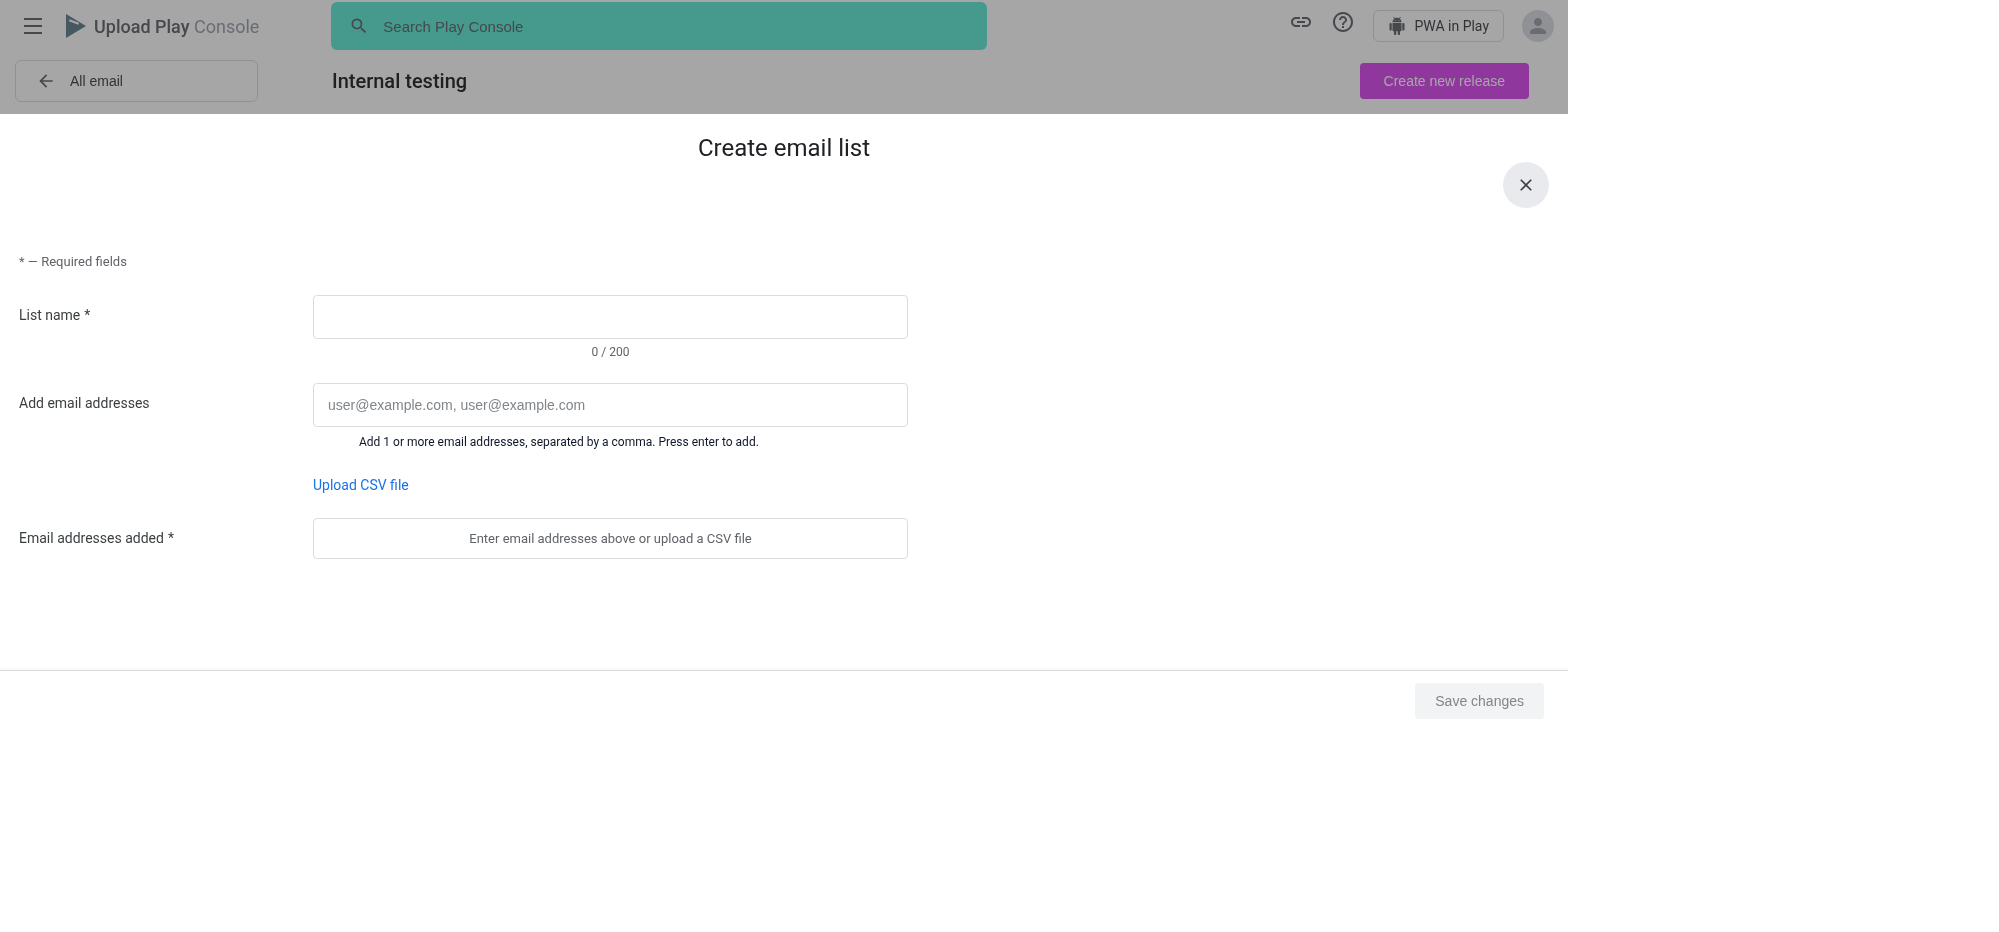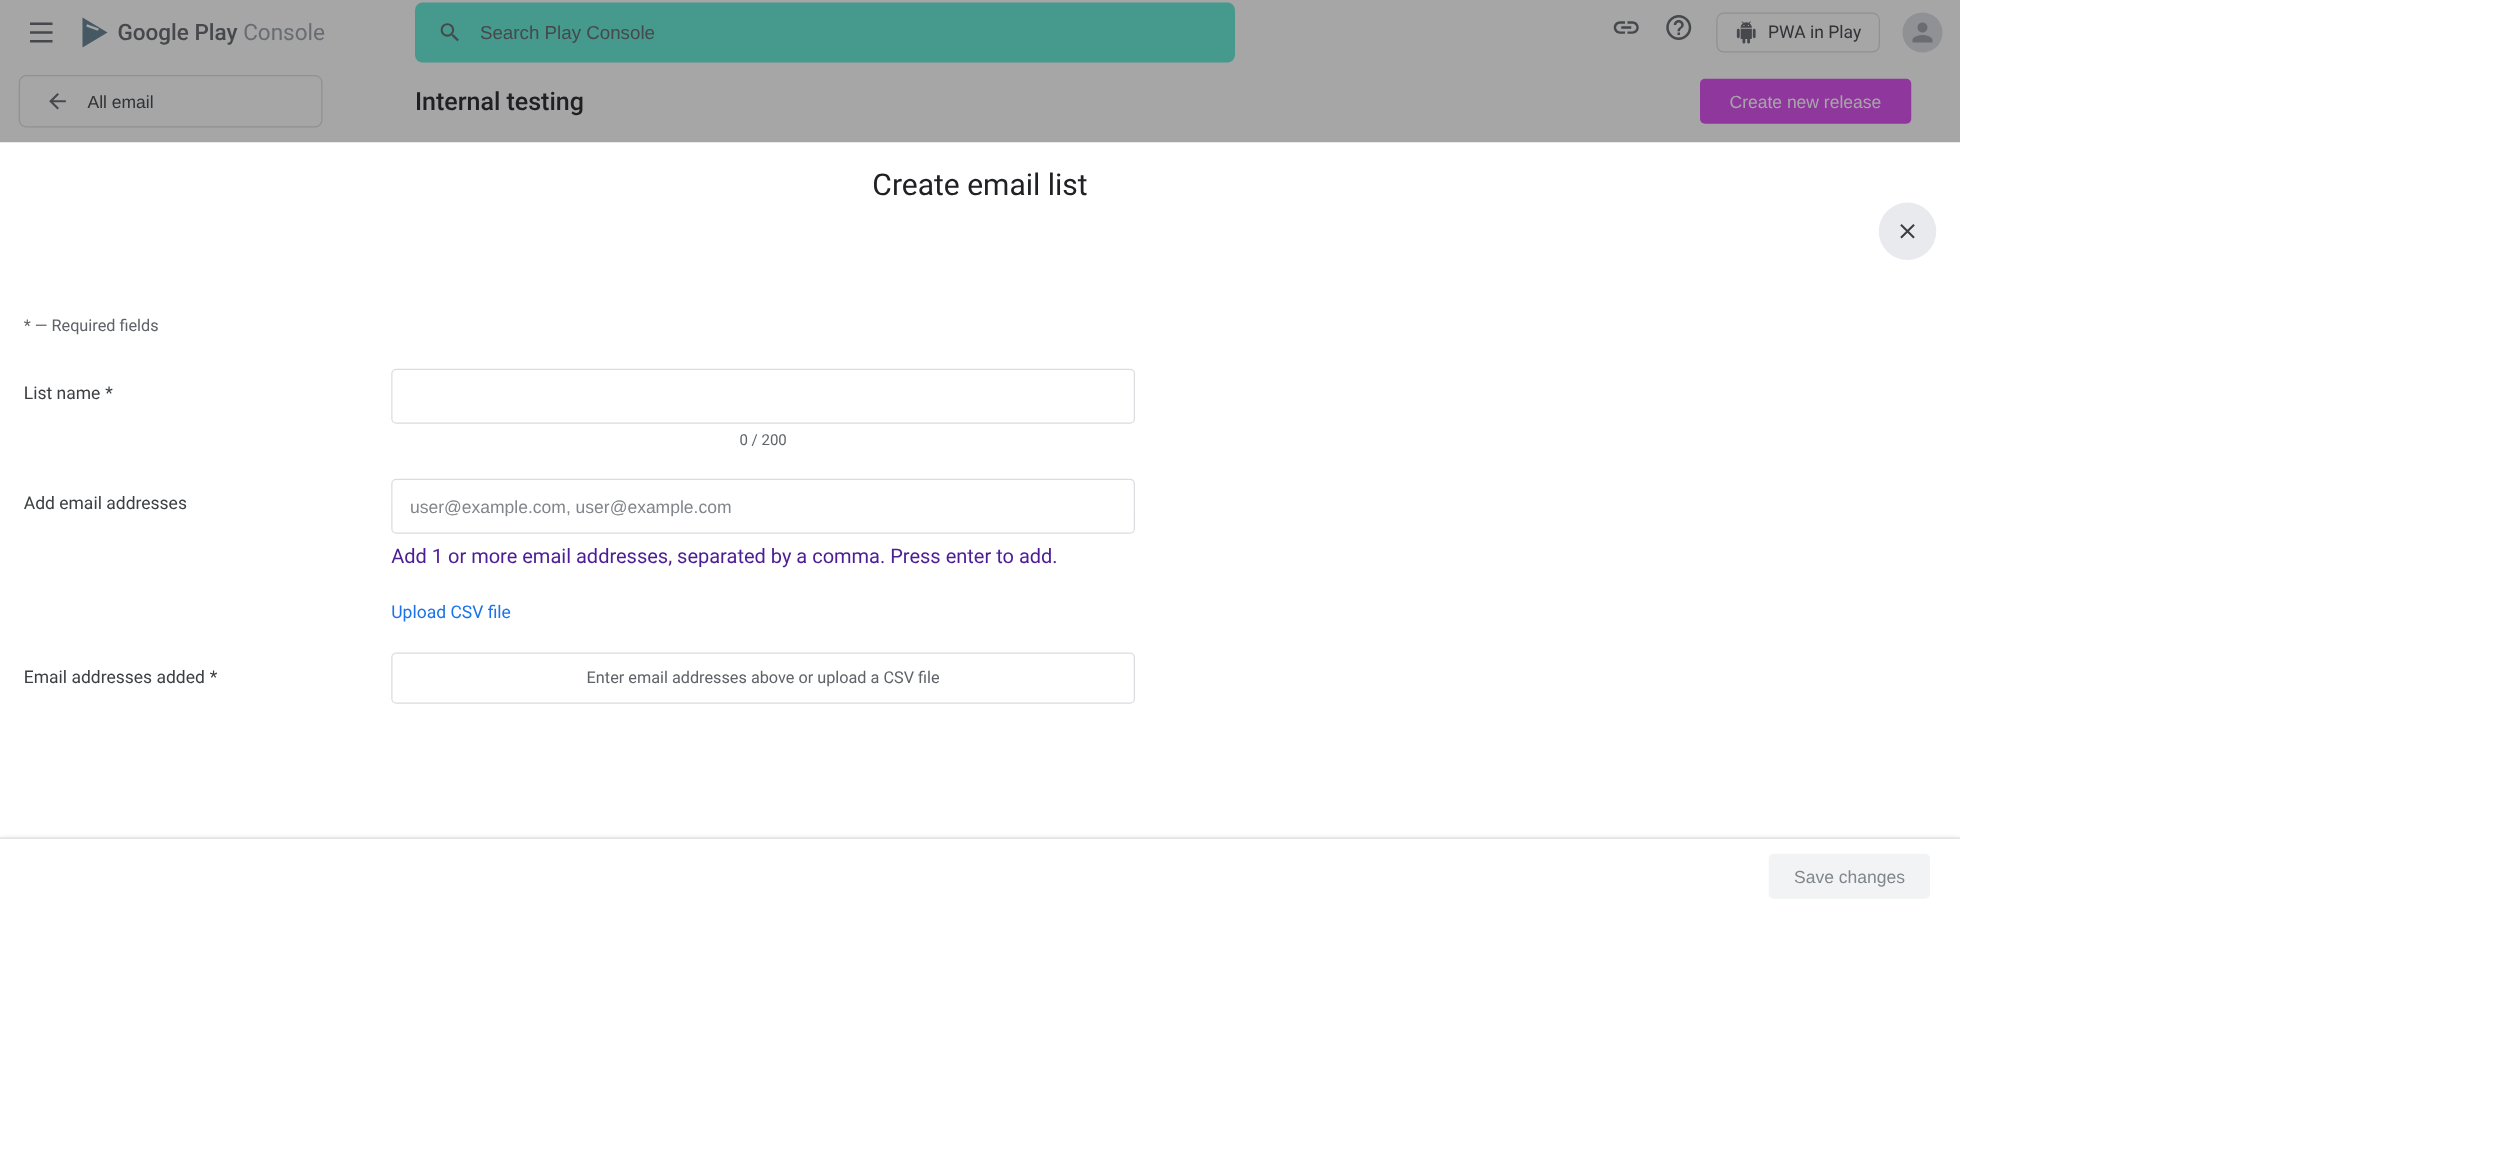--- a/index.html
+++ b/index.html
@@ -277,23 +277,24 @@
     .text-input::placeholder {
       color: #80868b;
     }
     .char-count {
       text-align: center;
       font-size: 12px;
       color: #5f6368;
       margin-top: 6px;
     }
     .help-text {
-      font-size: 16px;
-      color: #4c1d95;
+      font-size: 12px;
+      color: #0f172a;
       margin-top: 8px;
+      margin-left: 46px;
     }
     .upload-link {
       color: #1a73e8;
       font-size: 14px;
       cursor: pointer;
       display: inline-block;
       margin-top: 28px;
     }
     
     .empty-box {
@@ -330,21 +331,21 @@
 <div class="bg-header">
   <div class="bg-topbar">
     <div class="menu-icon">
       <span></span>
         <span></span>
         <span></span>
     </div>
     <div class="play-logo">
       <div class="play-triangle"></div>
       <span class="logo-text">
-        <b>Google Play</b> <span class="light">Console</span>
+        <b>Upload Play</b> <span class="light">Console</span>
       </span>
     </div>
     <div class="search-box">
       <svg class="search-icon" width="20" height="20" viewBox="0 0 24 24" fill="currentColor">
           <path d="M15.5 14h-.79l-.28-.27A6.471 6.471 0 0 0 16 9.5 6.5 6.5 0 1 0 9.5 16c1.61 0 3.09-.59 4.23-1.57l.27.28v.79l5 4.99L20.49 19l-4.99-5zm-6 0C7.01 14 5 11.99 5 9.5S7.01 5 9.5 5 14 7.01 14 9.5 11.99 14 9.5 14z"></path>
         </svg>
       <input class="search-input" type="text" placeholder="Search Play Console" style="">
     </div>
     <div class="header-right">
       <svg class="header-icon" viewBox="0 0 24 24" fill="currentColor">

